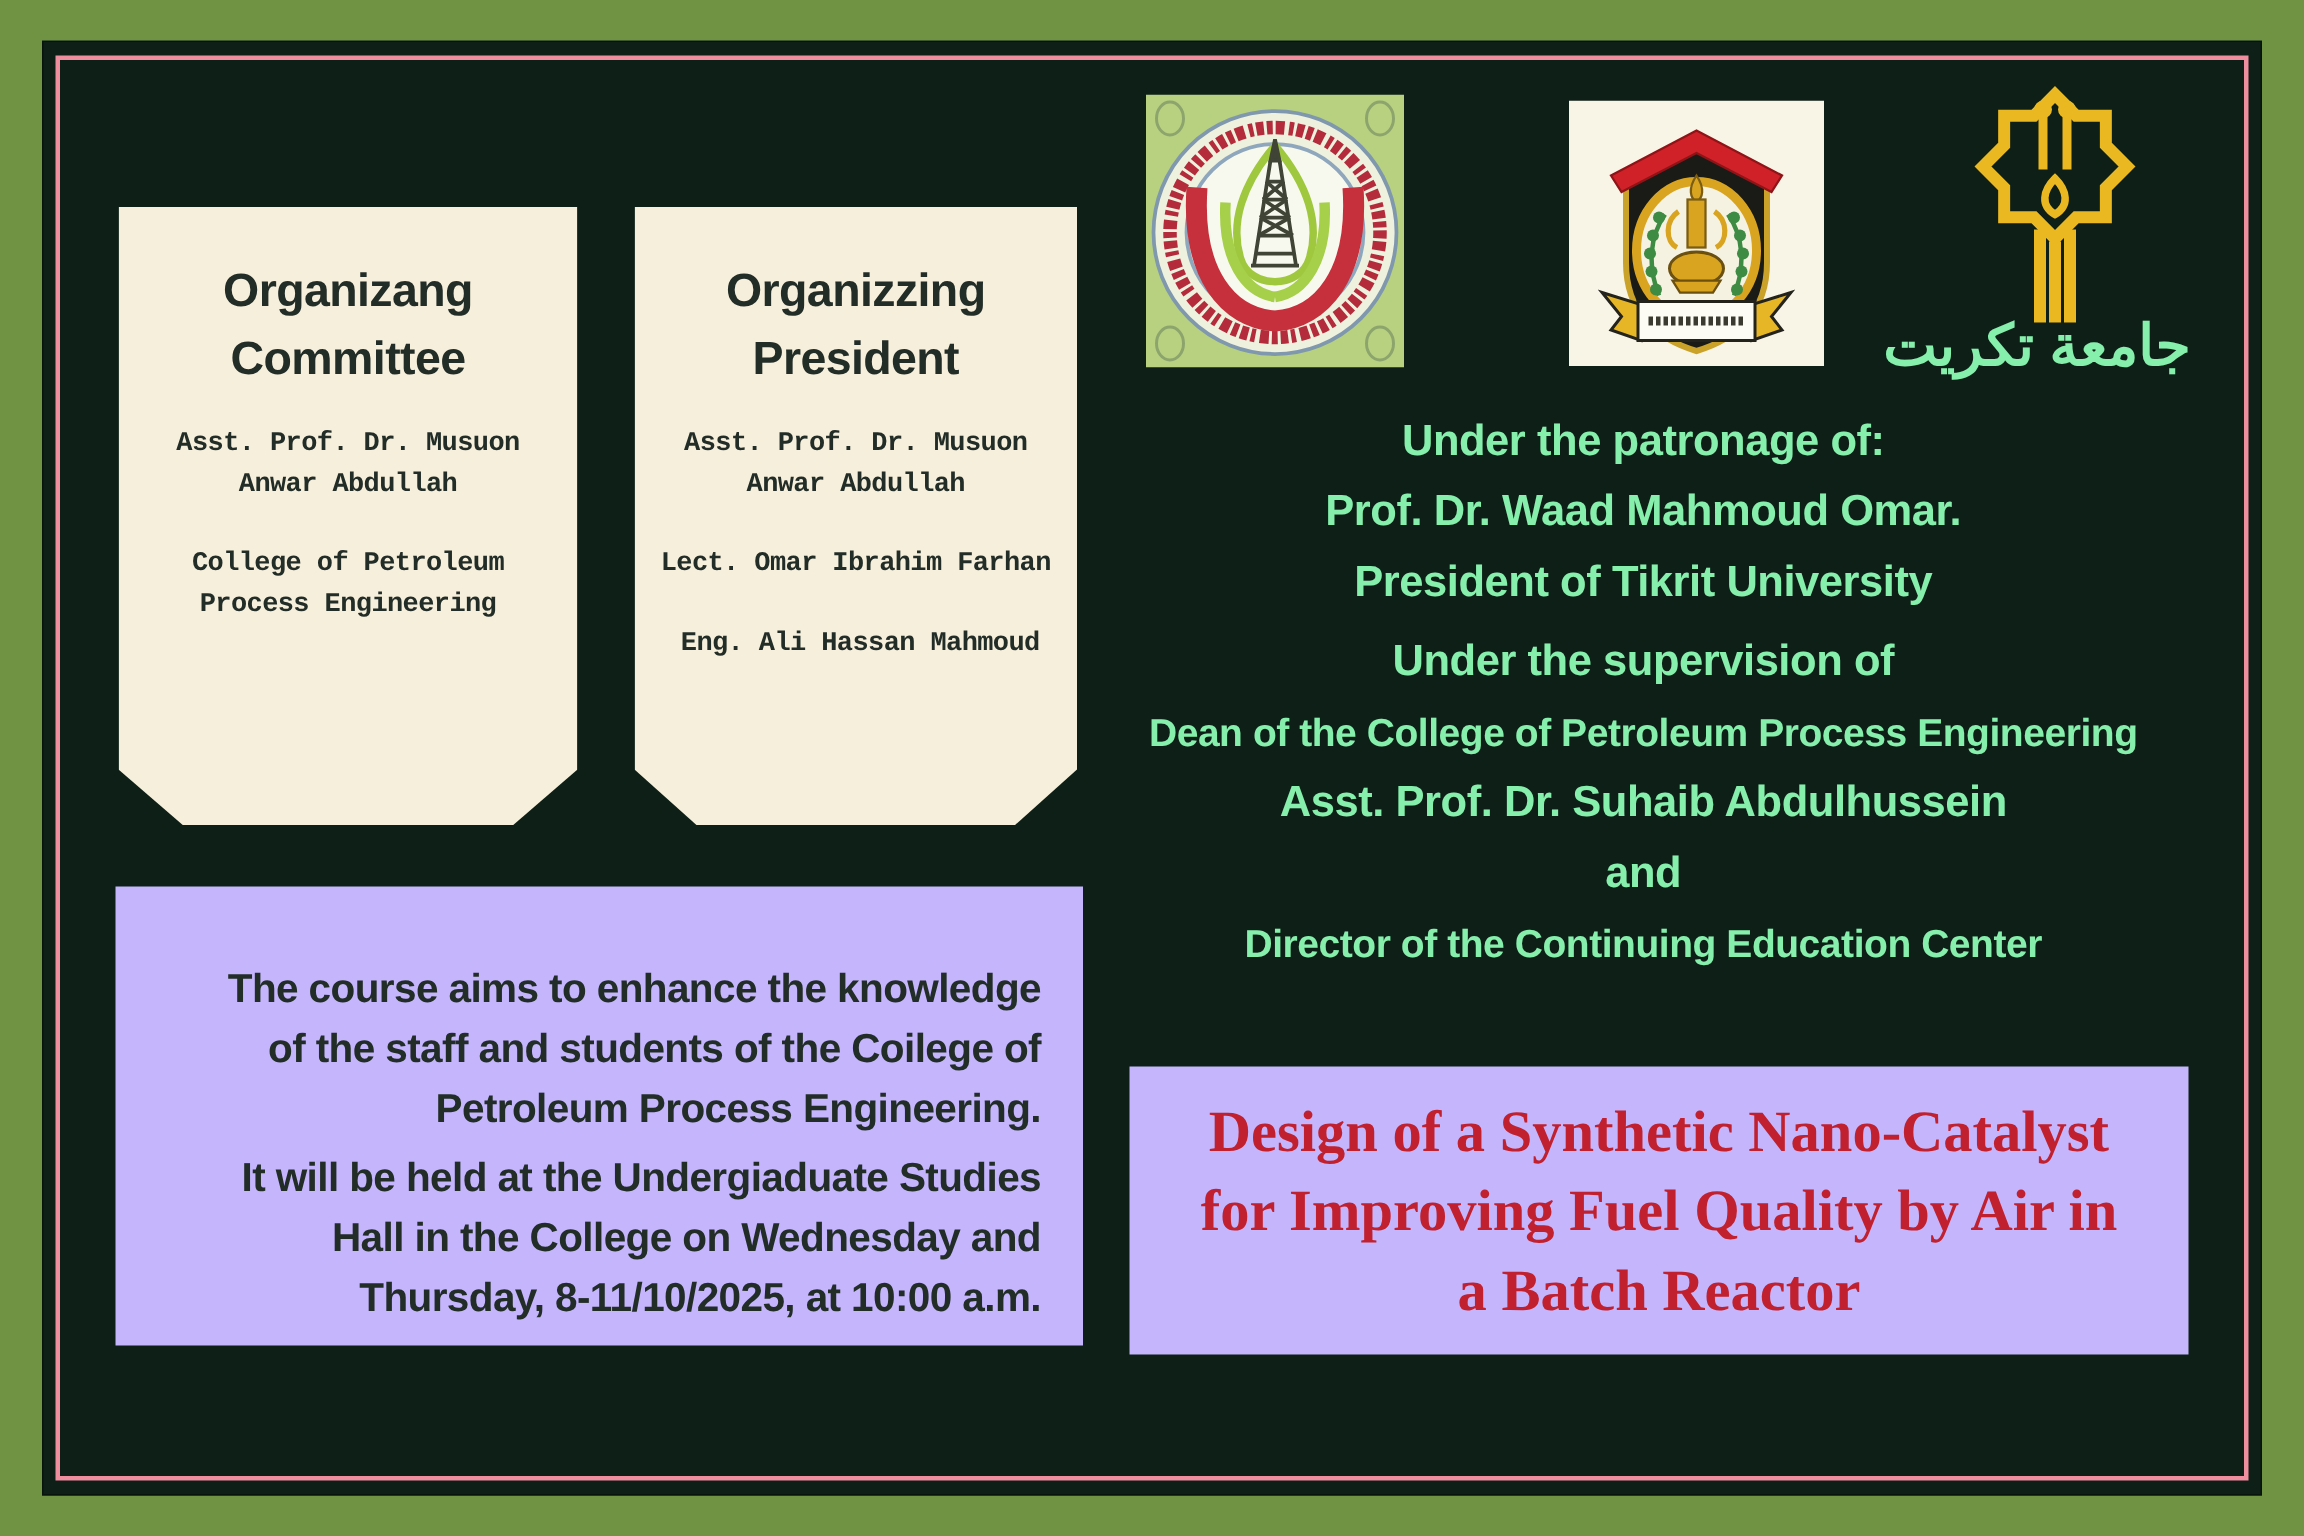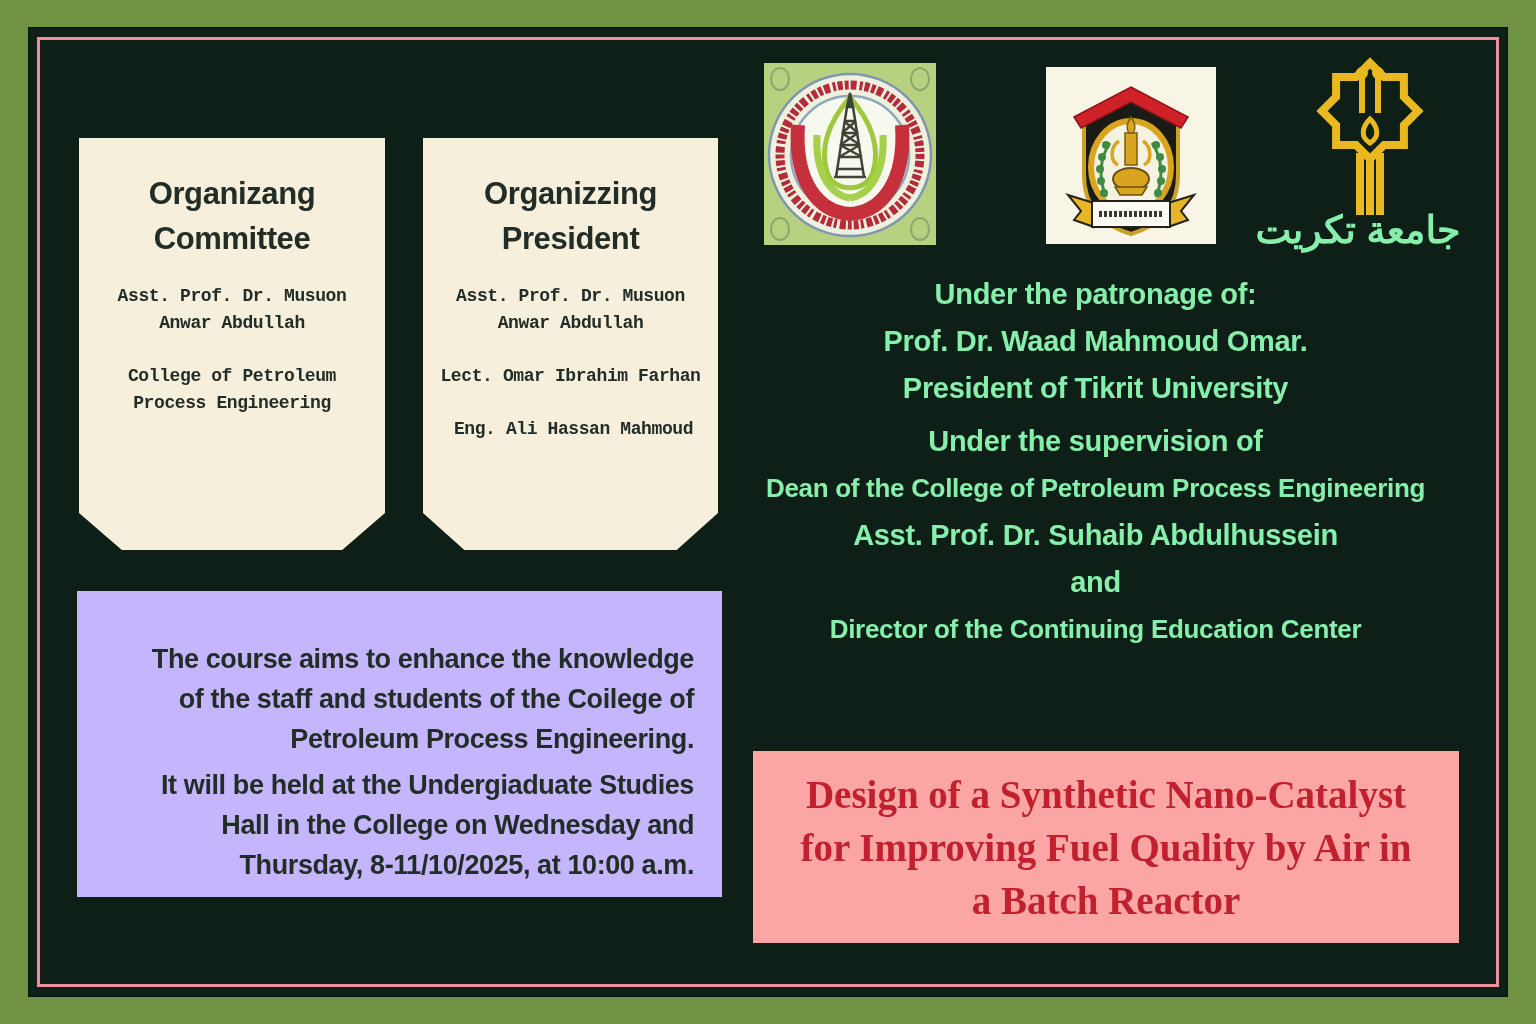--- a/index.html
+++ b/index.html
@@ -51,21 +51,21 @@
     position:absolute;left:700px;top:252px;width:735px;
     text-align:center;color:#86efac;font-weight:bold;
     letter-spacing:-0.3px;
   }
   .pat-line{font-size:29px;line-height:30px;margin-bottom:17px;}
   .pat-line.small{font-size:26px;}
   .pat-line.gap-top{margin-top:23px;}
 
   .title-box{
     position:absolute;left:725px;top:684px;width:706px;height:192px;
-    background:#fca5a5;display:flex;align-items:center;justify-content:center;margin-top:40px;
+    background:#c4b5fd;display:flex;align-items:center;justify-content:center;
   }
   .title-text{
     font-family:"Liberation Serif",serif;font-weight:bold;
     color:#c1202e;font-size:39px;line-height:53px;
     text-align:center;white-space:pre-line;
   }
 
   
   .logo{position:absolute;}
   .logo1{left:736px;top:36px;}

